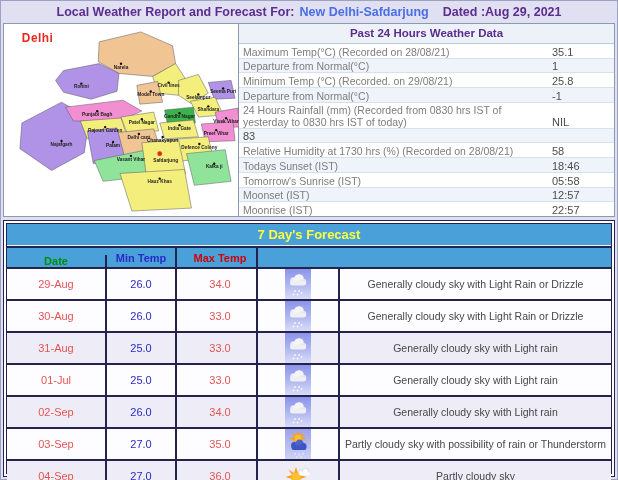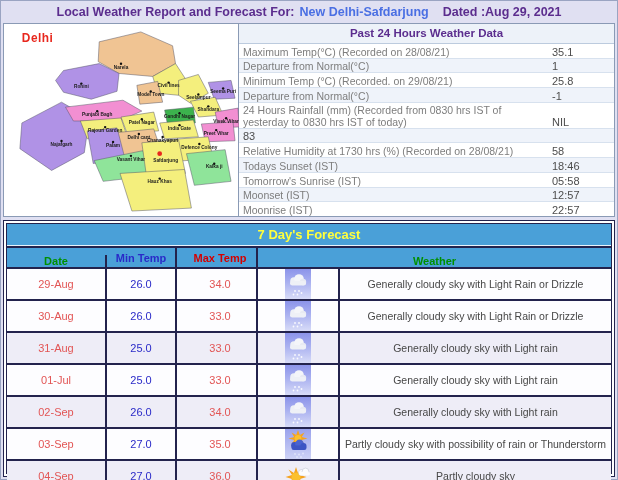--- a/index.html
+++ b/index.html
@@ -203,21 +203,20 @@
     </div>
 
   </div>
 
   <div class="forecast">
     <div class="f-title">7 Day's Forecast</div>
     <div class="f-head">
       <div class="fc bcell w-date c-green">Date</div>
       <div class="fc bcell w-min c-blue">Min Temp</div>
       <div class="fc bcell w-max c-red">Max Temp</div>
-      <div class="fc w-desc c-green" style="flex:1">Weather</div>
     </div>
     <div class="f-body">
         <div class="f-row">
           <div class="fc bcell w-date f-date">29-Aug</div>
           <div class="fc bcell w-min f-min">26.0</div>
           <div class="fc bcell w-max f-max">34.0</div>
           <div class="fc bcell w-icon">
             <div class="wicon bg-rain">
               <svg viewBox="0 0 26 30" width="26" height="30">
     <g>

